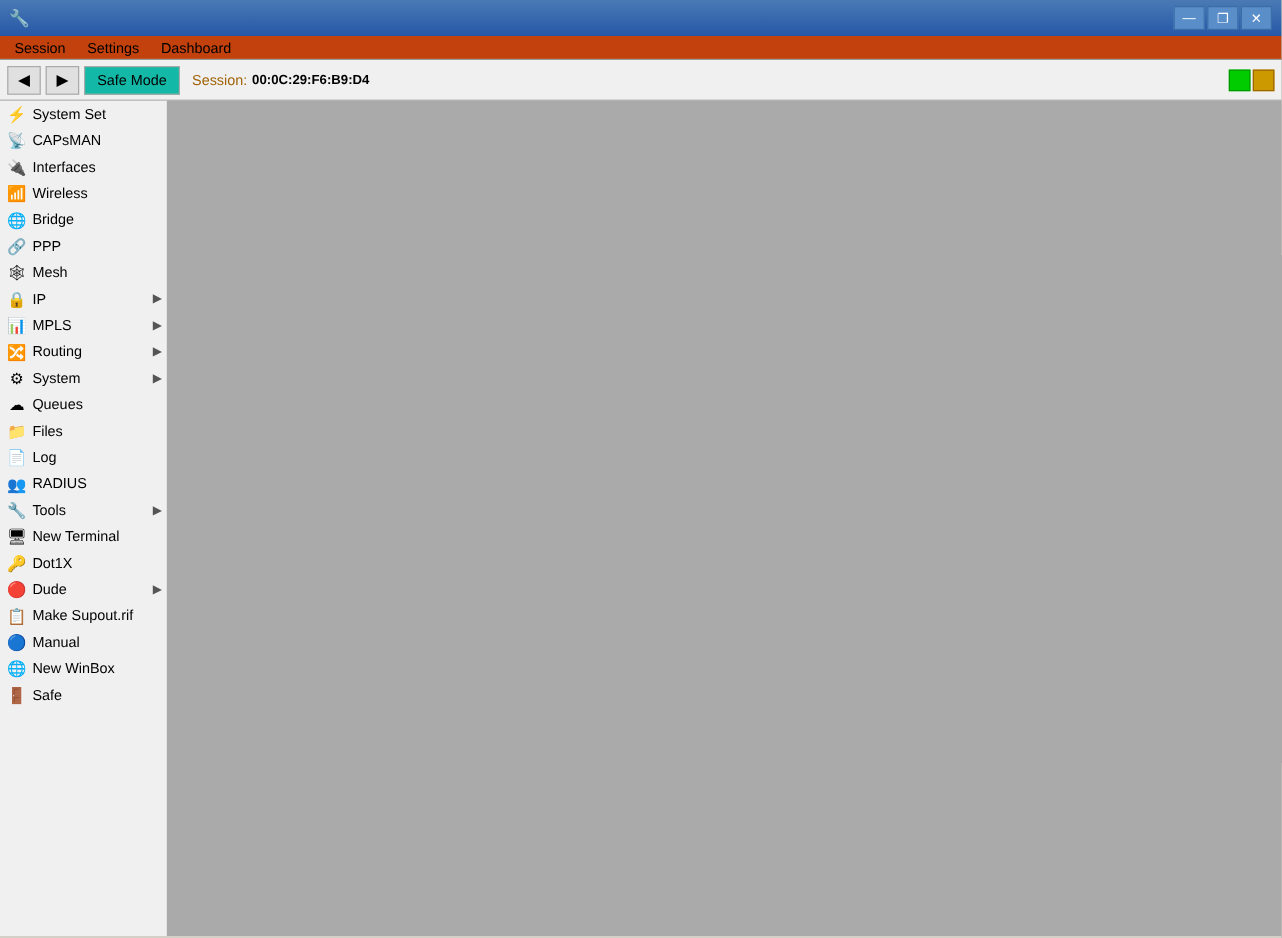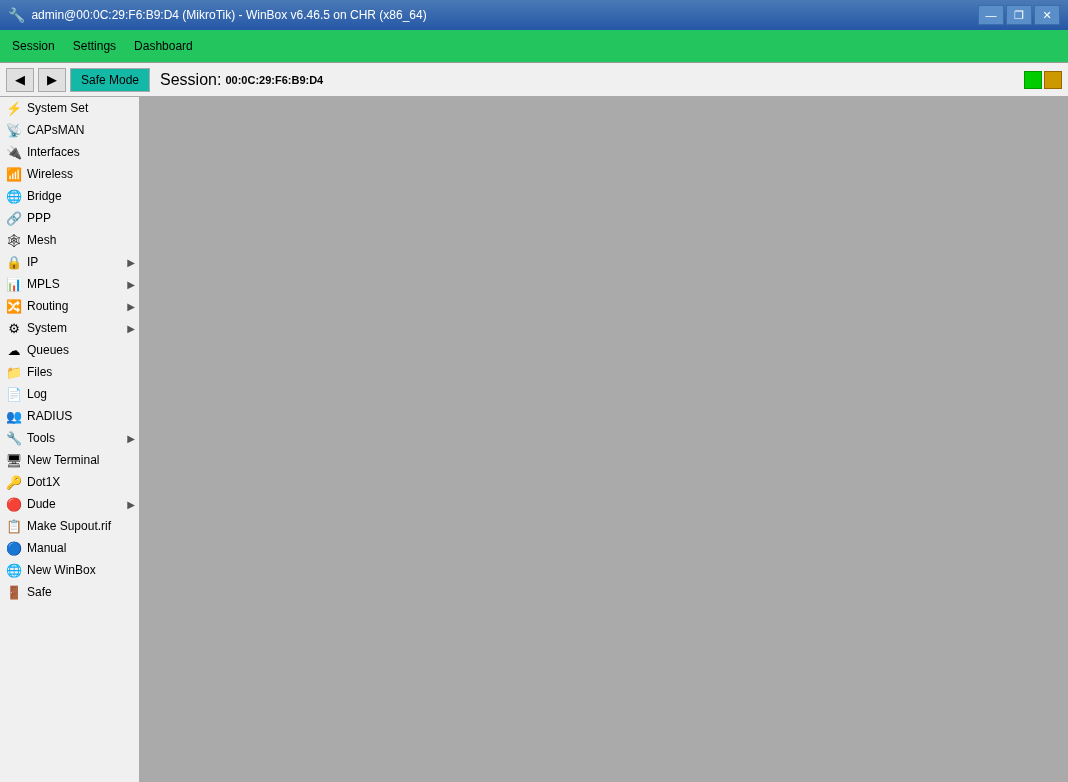--- a/index.html
+++ b/index.html
@@ -42,22 +42,22 @@
       color: white;
       font-size: 11px;
       cursor: pointer;
       display: flex;
       align-items: center;
       justify-content: center;
     }
 
     
     .menu-bar {
-      height: 33px;
-      background: #22c55e;
+      height: 20px;
+      background: #c2410c;
       display: flex;
       align-items: center;
       padding: 0 4px;
       border-bottom: 1px solid #999;
       gap: 2px;
     }
     .menu-item {
       padding: 2px 8px;
       cursor: pointer;
       font-size: 12px;
@@ -87,22 +87,22 @@
     }
     .safe-mode-btn {
       height: 24px;
       padding: 0 10px;
       background: #14b8a6;
       border: 1px solid #aaa;
       cursor: pointer;
       font-size: 12px;
     }
     .session-label {
-      font-size: 16px;
-      color: #000000;
+      font-size: 12px;
+      color: #a16207;
       margin-left: 6px;
       text-align: center;
     }
     .session-value {
       font-size: 11px;
       color: #000;
       font-weight: bold;
     }
     .status-indicators {
       margin-left: auto;
@@ -169,21 +169,20 @@
       flex: 1;
       background: #aaaaaa;
     }
   </style>
 </head>
 <body>
 
 <div class="title-bar">
   <div class="title-bar-left">
     <span style="font-size:14px;">🔧</span>
-    <span>admin@00:0C:29:F6:B9:D4 (MikroTik) - WinBox v6.46.5 on CHR (x86_64)</span>
   </div>
   <div class="title-bar-controls">
     <button class="title-btn">—</button>
     <button class="title-btn">❐</button>
     <button class="title-btn close">✕</button>
   </div>
 </div>
 
 <div class="menu-bar">
   <div class="menu-item">Session</div>

